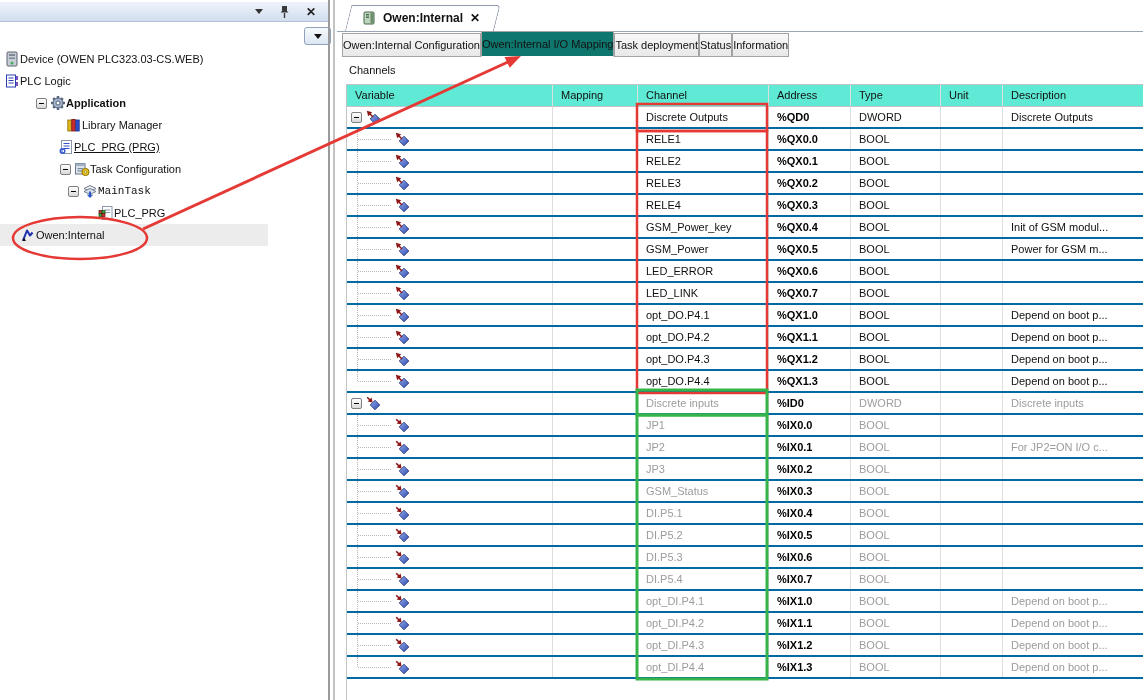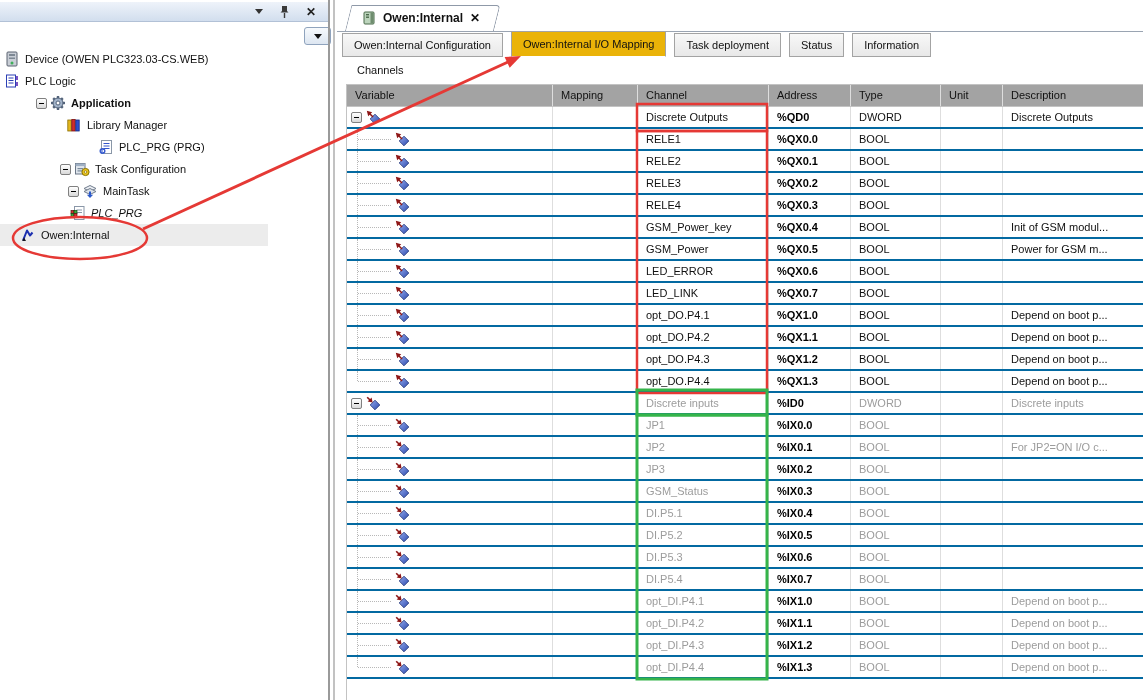--- a/index.html
+++ b/index.html
@@ -19,21 +19,21 @@
   .tb-close { font-weight:bold; font-size:12px; color:#222; line-height:1; }
   .combo-btn {
     position:absolute; top:27px; left:304px; width:27px; height:18px;
     background:linear-gradient(#f7fafd,#dde6f1); border:1px solid #8fa3bd; border-radius:3px;
     display:flex; align-items:center; justify-content:center;
   }
   .combo-btn .tb-caret { border-top-color:#111; }
   #tree { position:absolute; top:48px; left:0; right:0; }
   .tree-row { display:flex; align-items:center; height:22px; white-space:nowrap; }
   .tree-row.highlight { background:#ececec; width:268px; }
-  .tree-row .tlabel { margin-left:5px; }
+  .tree-row .tlabel { }
   .tree-row.bold .tlabel { font-weight:bold; }
   .exp {
     width:11px; height:11px; flex:0 0 11px; margin-right:3px;
     border:1px solid #808080; border-radius:2px; background:linear-gradient(#fff,#d9d9d9);
     display:inline-flex; align-items:center; justify-content:center;
   }
   .exp .minus { width:5px; height:1px; background:#000; }
   .spc { width:14px; flex:0 0 14px; }
   .ticon { flex:0 0 16px; }
   
@@ -49,34 +49,34 @@
   .doc-tab::before {
     content:''; position:absolute; inset:0; background:#fff;
     border:1px solid #8f99a8; border-bottom:none; border-top-right-radius:4px;
     transform:skewX(-14deg); transform-origin:bottom left;
   }
   .doc-tab > * { position:relative; }
   .doc-title { font-weight:bold; font-size:12px; }
   .doc-close { font-weight:bold; font-size:12px; color:#111; }
   .subtabs { position:absolute; top:33px; left:5px; display:flex; align-items:flex-start; z-index:3; }
   .subtab {
-    height:24px; line-height:22px; padding:0 11px; margin-right:8px;
+    height:24px; line-height:22px; padding:0 0; margin-right:0;
     background:linear-gradient(#f8f8f8,#e8e8e8); border:1px solid #a3a3a3; color:#111;
   }
   .subtab.active {
-    height:26px; line-height:24px; margin-top:-2px; background:#eab308; border-bottom:1px solid #fff; position:relative; z-index:4;
-  }
-  .channels-label { position:absolute; top:64px; left:12px;margin-left:8px; }
+    height:26px; line-height:24px; margin-top:-2px; background:#0f766e; border-bottom:1px solid #fff; position:relative; z-index:4;
+  }
+  .channels-label { position:absolute; top:64px; left:12px; }
   
   #table {
     position:absolute; top:84px; left:9px; width:797px; height:616px;
     border-left:1px solid #c3c3c3; border-top:1px solid #c3c3c3; overflow:hidden; background:#fff;
   }
   .grid-row { display:grid; grid-template-columns:206px 85px 131px 82px 90px 62px 240px; height:22px; }
-  .grid-row.thead { background:#a3a3a3; border-bottom:1px solid #c3c3c3; }
+  .grid-row.thead { background:#5eead4; border-bottom:1px solid #c3c3c3; }
   .c { border-right:1px solid #dedede; padding-left:8px; line-height:21px; white-space:nowrap; overflow:hidden; }
   .trow { border-bottom:2px solid #0369a1; }
   .c-var { position:relative; display:flex; align-items:center; padding-left:4px; }
   .trow .exp { margin-right:4px; }
   .trow.child .c-var { padding-left:48px; }
   .trow.child .c-var::before {
     content:''; position:absolute; left:10px; top:0; bottom:0; border-left:1px dotted #b8b8b8;
   }
   .trow.child.last .c-var::before { bottom:50%; }
   .trow.child .c-var::after {
@@ -210,49 +210,49 @@
     <span class="tlabel">Application</span>
   </div>
       <div class="tree-row" style="padding-left: 52px;">
 
     <span class="spc"></span>
     <svg class="ticon" width="16" height="16">
           <use href="#i-books"></use>
         </svg>
     <span class="tlabel">Library Manager</span>
   </div>
-      <div class="tree-row" style="padding-left: 84px;">
+      <div class="tree-row" style="padding-left: 44px; text-decoration: underline;">
 
     <span class="spc"></span>
     <svg class="ticon" width="16" height="16">
           <use href="#i-prg"></use>
         </svg>
     <span class="tlabel">PLC_PRG (PRG)</span>
   </div>
       <div class="tree-row" style="padding-left: 60px;">
     <span class="exp">
           <span class="minus"></span>
         </span>
 
     <svg class="ticon" width="16" height="16">
           <use href="#i-taskcfg"></use>
         </svg>
     <span class="tlabel">Task Configuration</span>
   </div>
-      <div class="tree-row" style="padding-left: 68px;">
+      <div class="tree-row" style="padding-left: 68px; font-family: Liberation Mono, monospace;">
     <span class="exp">
           <span class="minus"></span>
         </span>
 
     <svg class="ticon" width="16" height="16">
           <use href="#i-maintask"></use>
         </svg>
     <span class="tlabel">MainTask</span>
   </div>
-      <div class="tree-row" style="padding-left: 56px; font-style: italic;">
+      <div class="tree-row" style="padding-left: 84px;">
 
     <span class="spc"></span>
     <svg class="ticon" width="16" height="16">
           <use href="#i-prg2"></use>
         </svg>
     <span class="tlabel">PLC_PRG</span>
   </div>
       <div class="tree-row highlight" style="padding-left: 20px;">
 
     <svg class="ticon" width="16" height="16">

